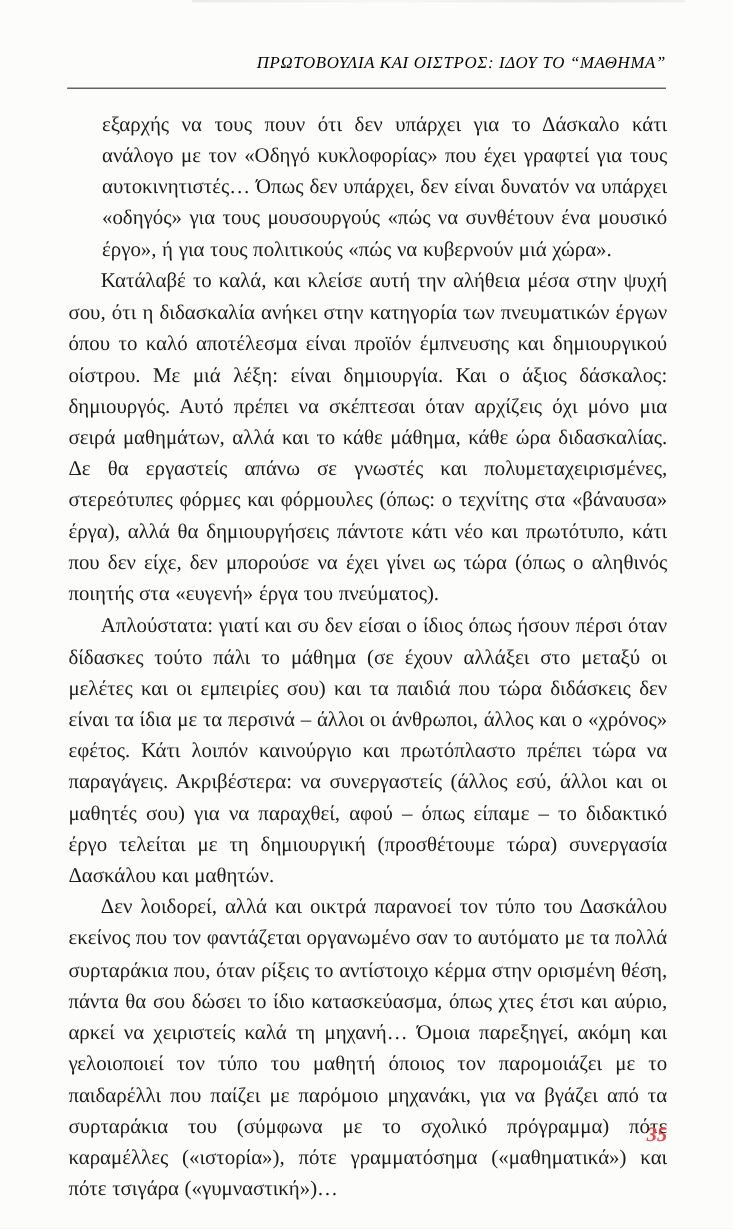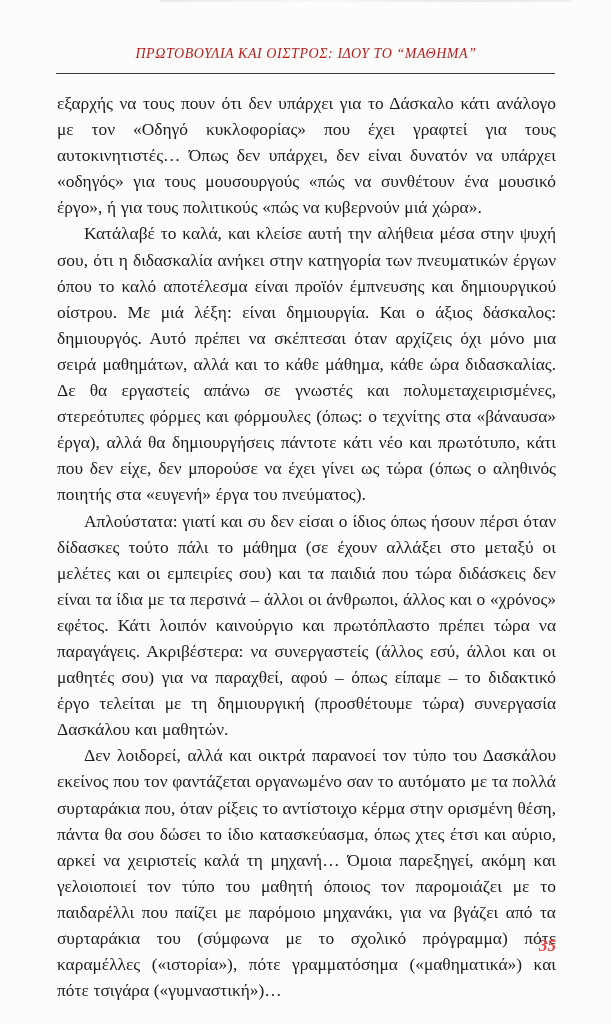--- a/index.html
+++ b/index.html
@@ -24,25 +24,25 @@
     left: 160px;
     right: 40px;
     height: 2px;
     background: linear-gradient(to right, rgba(0,0,0,0.07), rgba(0,0,0,0.02) 40%, rgba(0,0,0,0.08) 75%, rgba(0,0,0,0.05));
   }
   .running-head {
     position: absolute;
     top: 46px;
     left: 57px;
     width: 498px;
-    text-align: center;
+    text-align: right;
     font-style: italic;
     font-size: 14px;
     letter-spacing: 0.04em;
-    color: #b91c1c;
+    color: #000000;
     white-space: nowrap;
   }
   .head-rule {
     position: absolute;
     top: 73px;
     left: 56px;
     width: 499px;
     height: 0;
     border: none;
     border-top: 1.2px solid #3f3f3f;
@@ -59,20 +59,21 @@
     color: #1c1c1c;
   }
   .body-text p {
     margin: 0;
     padding: 0;
     text-indent: 27px;
     word-spacing: 0.02em;
   }
   .body-text p.no-indent {
     text-indent: 0;
+    margin-left: 28px;
   }
   .page-number {
     position: absolute;
     top: 936px;
     right: 55px;
     font-style: italic;
     font-weight: bold;
     font-size: 17px;
     color: #ef4444;
   }

